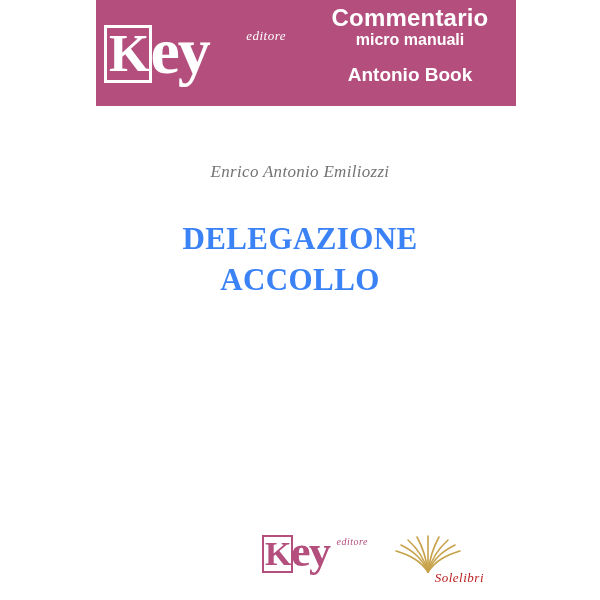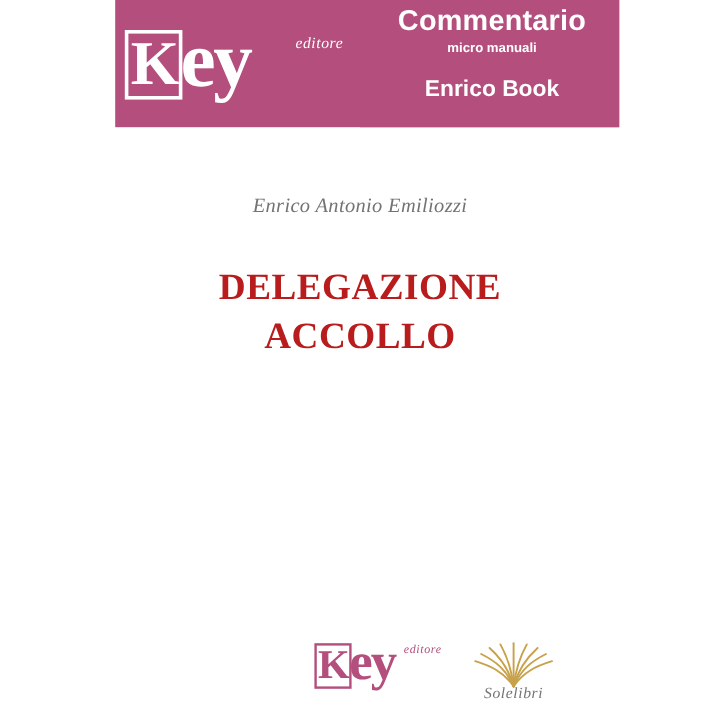--- a/index.html
+++ b/index.html
@@ -87,21 +87,21 @@
     text-align: center;
     color: #ffffff;
   }
   .band-commentario {
     font-size: 24px;
     font-weight: bold;
     letter-spacing: 0.2px;
     line-height: 24px;
   }
   .band-micro {
-    font-size: 11px;
+    font-size: 16px;
     font-weight: bold;
     line-height: 18px;
     margin-top: 1px;
   }
   .band-cendon {
     font-size: 19px;
     font-weight: bold;
     line-height: 24px;
     margin-top: 14px;
   }
@@ -124,21 +124,21 @@
   .title {
     position: absolute;
     left: 70px;
     top: 218px;
     width: 460px;
     text-align: center;
     font-family: "Liberation Serif", serif;
     font-weight: bold;
     font-size: 31px;
     line-height: 41px;
-    color: #b91c1c;
+    color: #3b82f6;
     letter-spacing: 0.4px;
   }
 
   
   .logo-bottom {
     position: absolute;
     left: 262px;
     top: 528px;
     width: 110px;
     height: 54px;
@@ -170,45 +170,45 @@
     left: 372px;
     top: 530px;
     width: 112px;
     height: 56px;
   }
   .sole-label {
     position: absolute;
     left: 0;
     bottom: 0;
     width: 112px;
-    text-align: center;
+    text-align: right;
     font-family: "Liberation Serif", serif;
     font-style: italic;
     font-size: 13px;
-    color: #737373;
+    color: #b91c1c;
     letter-spacing: 0.5px;
   }
 </style>
 </head>
 <body>
 
 <div class="cover">
 
   <div class="top-band"></div>
   <div class="top-band-right"></div>
 
   <div class="logo-top">
     <div class="logo-key"><span class="k-box">K</span><span>ey</span></div>
     <div class="logo-editore">editore</div>
   </div>
 
   <div class="band-titles">
     <div class="band-commentario">Commentario</div>
     <div class="band-micro">micro manuali</div>
-    <div class="band-cendon">Enrico Book</div>
+    <div class="band-cendon">Antonio Book</div>
   </div>
 
   <div class="author">Enrico Antonio Emiliozzi</div>
 
   <div class="title">
     <div>DELEGAZIONE</div>
     <div>ACCOLLO</div>
   </div>
 
   <div class="logo-bottom">

